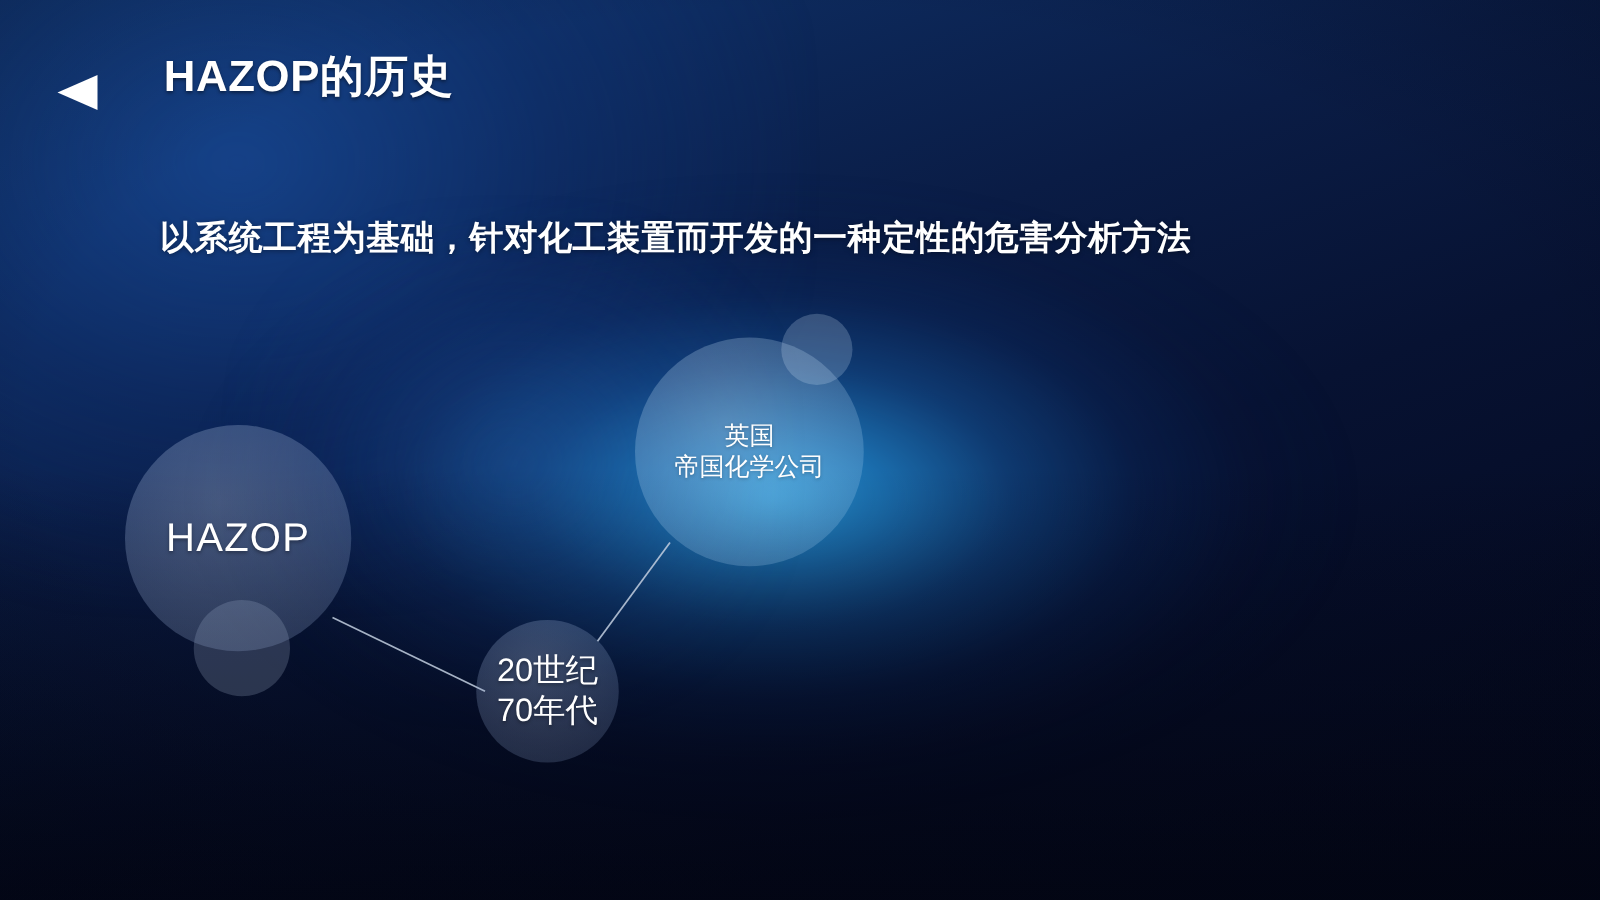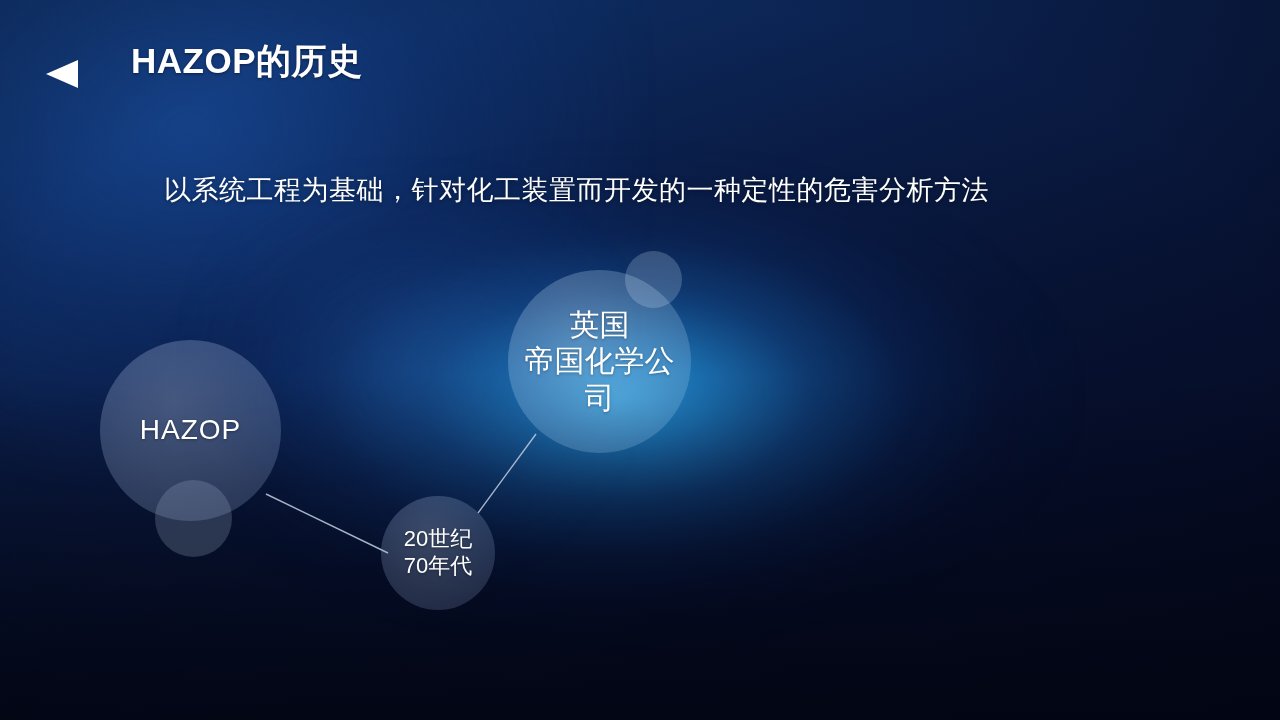--- a/index.html
+++ b/index.html
@@ -90,26 +90,25 @@
     color: #ffffff;
     letter-spacing: 0.5px;
     text-shadow: 0 1px 3px rgba(0,0,0,0.45);
     white-space: nowrap;
   }
   .slide-subtitle {
     position: absolute;
     left: 128px;
     top: 172px;
     font-size: 27px;
-    font-weight: normal;
+    font-weight: bold;
     color: #ffffff;
     letter-spacing: 0.5px;
     text-shadow: 0 1px 4px rgba(0,0,0,0.4);
     white-space: nowrap;
-    margin-left: 36px;
   }
 
   
   .diagram {
     position: absolute;
     inset: 0;
   }
   .connectors {
     position: absolute;
     left: 0;
@@ -133,21 +132,21 @@
   
   .bubble-hazop {
     left: 100px;
     top: 340px;
     width: 181px;
     height: 181px;
     background: radial-gradient(circle at 42% 34%,
         rgba(183,198,226,0.34) 0%,
         rgba(158,178,214,0.30) 45%,
         rgba(130,152,194,0.24) 100%);
-    font-size: 28px;
+    font-size: 32px;
     font-weight: 400;
     letter-spacing: 1px;
     text-shadow: 0 1px 3px rgba(0,0,0,0.35);
   }
   .bubble-hazop-sat {
     left: 155px;
     top: 480px;
     width: 77px;
     height: 77px;
     background: rgba(196,210,234,0.20);
@@ -156,36 +155,36 @@
   
   .bubble-era {
     left: 381px;
     top: 496px;
     width: 114px;
     height: 114px;
     background: radial-gradient(circle at 42% 32%,
         rgba(178,196,226,0.30) 0%,
         rgba(150,172,210,0.25) 50%,
         rgba(122,146,190,0.20) 100%);
-    font-size: 22px;
+    font-size: 26px;
     font-weight: 400;
     text-shadow: 0 1px 3px rgba(0,0,0,0.35);
   }
 
   
   .bubble-ici {
     left: 508px;
     top: 270px;
     width: 183px;
     height: 183px;
     background: radial-gradient(circle at 40% 38%,
         rgba(226,240,252,0.30) 0%,
         rgba(196,224,248,0.25) 45%,
         rgba(168,208,242,0.18) 100%);
-    font-size: 30px;
+    font-size: 20px;
     font-weight: 400;
     text-shadow: 0 1px 3px rgba(0,0,0,0.28);
   }
   .bubble-ici-sat {
     left: 625px;
     top: 251px;
     width: 57px;
     height: 57px;
     background: rgba(214,234,250,0.22);
   }

